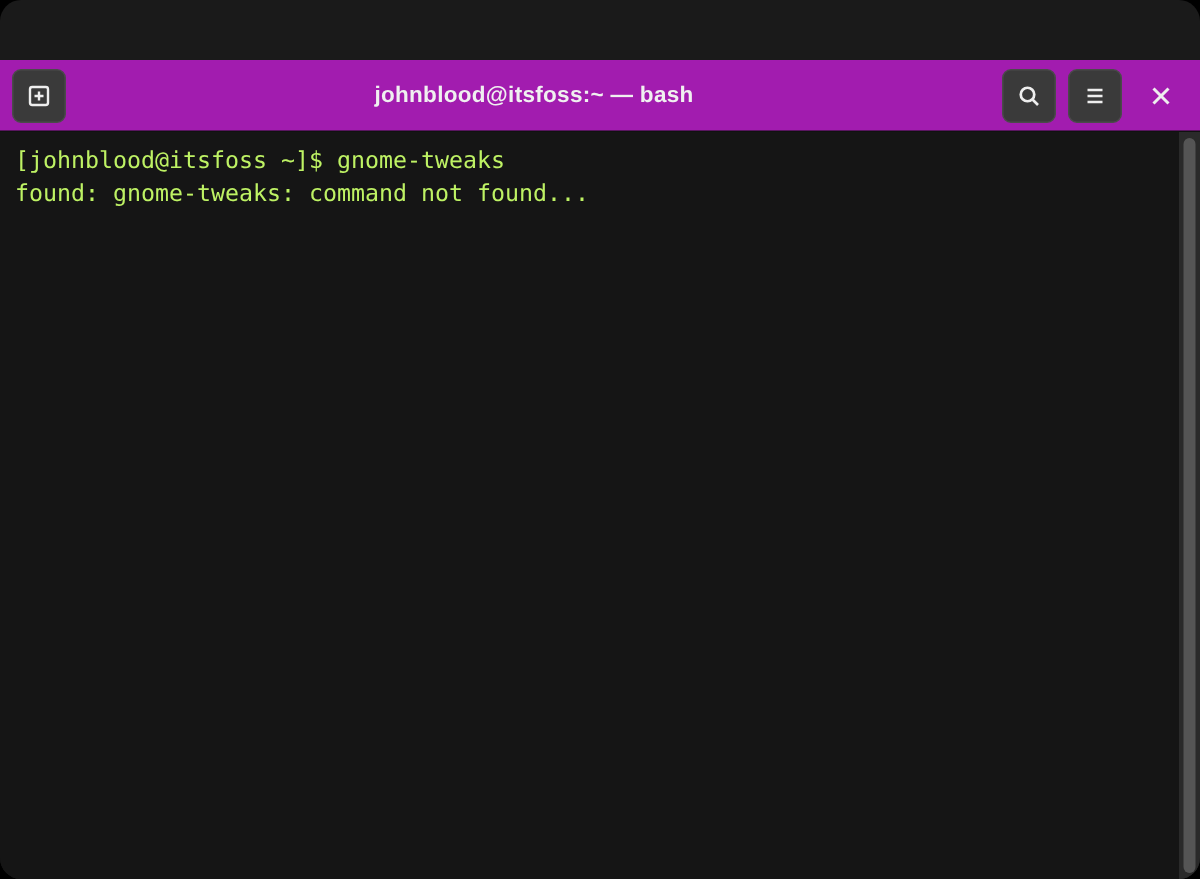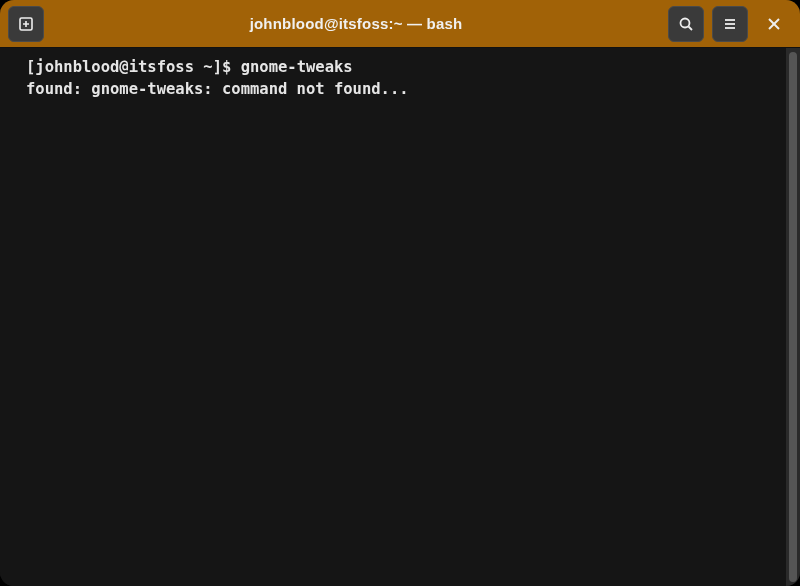--- a/index.html
+++ b/index.html
@@ -18,26 +18,27 @@
       width: 800px;
       height: 586px;
       background: #1a1a1a;
       border-radius: 14px;
       overflow: hidden;
       display: flex;
       flex-direction: column;
     }
     .titlebar {
       height: 48px;
-      background: #a16207;
+      background: #a21caf;
       display: flex;
       align-items: center;
       padding: 0 8px;
       gap: 8px;
       border-bottom: 1px solid #111;
+      margin-top: 40px;
     }
     .titlebar-btn {
       width: 36px;
       height: 36px;
       background: #3a3a3a;
       border: 1px solid #4a4a4a;
       border-radius: 6px;
       display: flex;
       align-items: center;
       justify-content: center;
@@ -68,27 +69,26 @@
       border-radius: 6px;
     }
     .terminal-body {
       flex: 1;
       background: #151515;
       position: relative;
       display: flex;
     }
     .terminal-content {
       flex: 1;
-      padding: 8px 26px;
+      padding: 8px 10px;
       font-family: "DejaVu Sans Mono", "Liberation Mono", Menlo, Consolas, monospace;
       font-size: 15.5px;
-      color: #e5e5e5;
+      color: #bef264;
       line-height: 1.45;
       white-space: pre-wrap;
-      font-weight: bold;
     }
     .scrollbar-track {
       width: 14px;
       background: #2a2a2a;
       display: flex;
       justify-content: center;
       padding: 4px 0;
     }
     .scrollbar-thumb {
       width: 8px;

